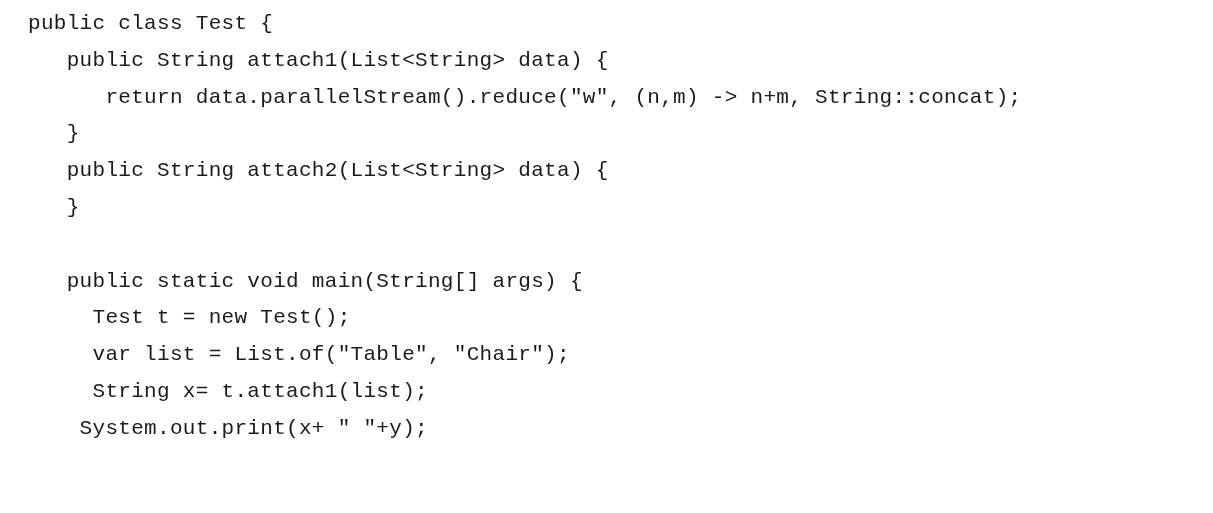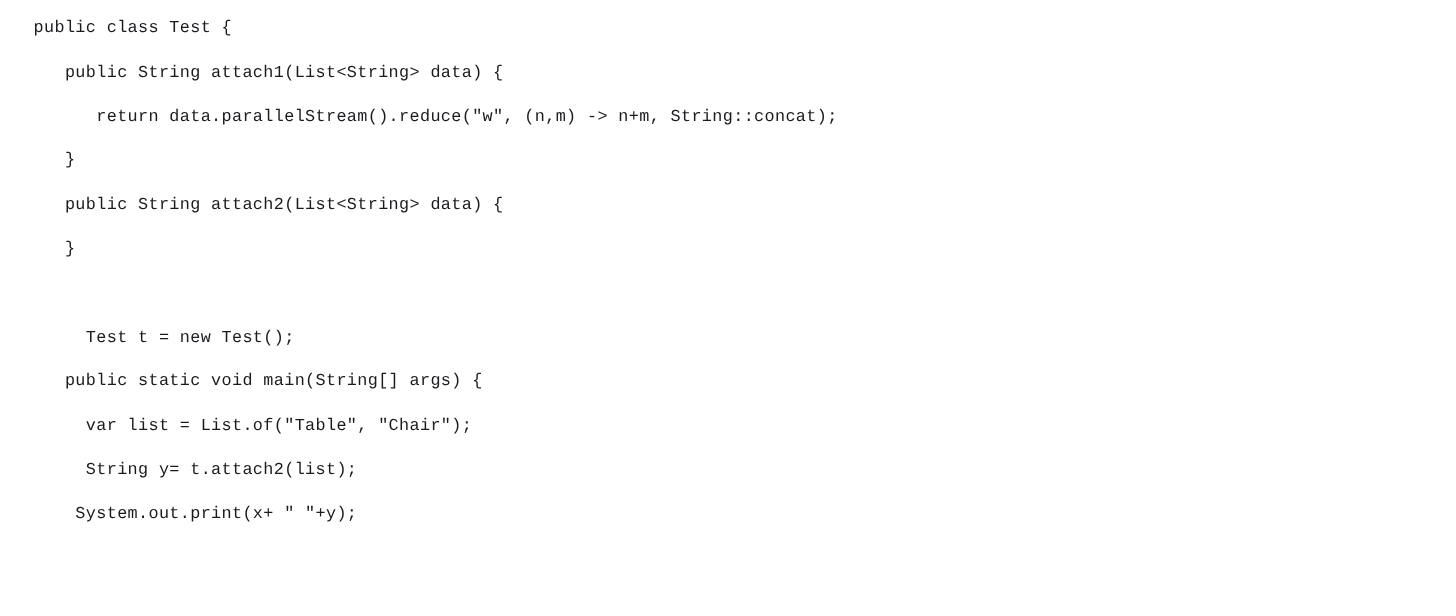--- a/index.html
+++ b/index.html
@@ -19,21 +19,21 @@
     left: 0;
     top: 0;
     width: 1213px;
     height: 513px;
     background: #ffffff;
     box-sizing: border-box;
     padding: 6px 0 0 28px;
   }
   .code-line {
     font-family: "Liberation Mono", "DejaVu Sans Mono", monospace;
-    font-size: 14px;
+    font-size: 21px;
     line-height: 36.8px;
     letter-spacing: 0.30px;
     color: #1b1b1f;
     white-space: pre;
     margin: 0;
     height: 36.8px;
     -webkit-font-smoothing: antialiased;
   }
   .code-line.blank {
     height: 36.8px;
@@ -44,19 +44,19 @@
 
 <div class="code-listing">
 
   <div class="code-line">public class Test {</div>
   <div class="code-line">   public String attach1(List&lt;String&gt; data) {</div>
   <div class="code-line">      return data.parallelStream().reduce("w", (n,m) -&gt; n+m, String::concat);</div>
   <div class="code-line">   }</div>
   <div class="code-line">   public String attach2(List&lt;String&gt; data) {</div>
   <div class="code-line">   }</div>
   <div class="code-line blank"></div>
+  <div class="code-line">   public static void main(String[] args) {</div>
   <div class="code-line">     Test t = new Test();</div>
-  <div class="code-line">   public static void main(String[] args) {</div>
   <div class="code-line">     var list = List.of("Table", "Chair");</div>
-  <div class="code-line">     String y= t.attach2(list);</div>
+  <div class="code-line">     String x= t.attach1(list);</div>
   <div class="code-line">    System.out.print(x+ " "+y);</div>
 
 </div>
 
 </body></html>

